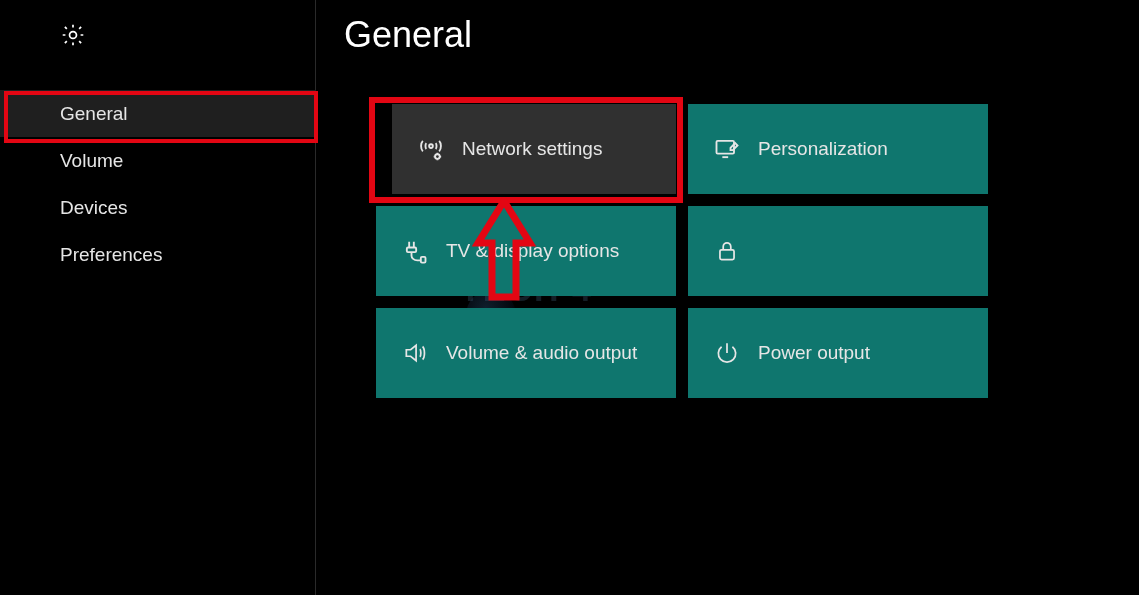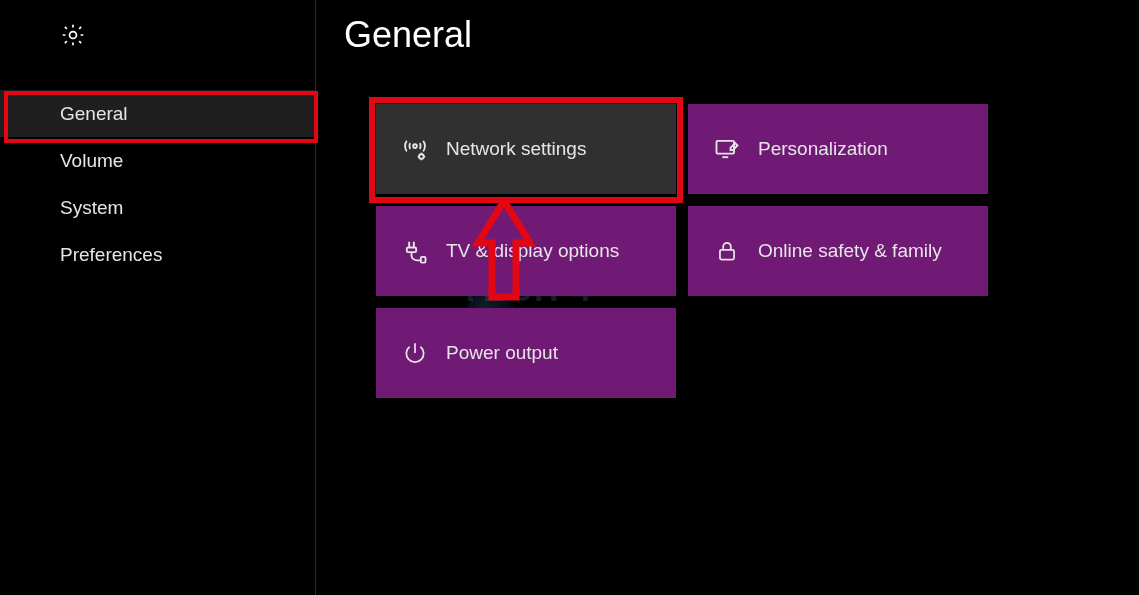--- a/index.html
+++ b/index.html
@@ -60,28 +60,29 @@
       position: absolute;
       left: 376px;
       top: 104px;
       width: 614px;
       display: grid;
       grid-template-columns: 300px 300px;
       grid-template-rows: 90px 90px 90px;
       gap: 12px;
     }
     .tile {
-      background: #701a75;
+      background: #0f766e;
       display: flex;
       align-items: center;
       padding-left: 24px;
       cursor: pointer;
     }
     .tile.selected {
       background: #303030;
+      margin-left: 16px;
     }
     .tile-icon {
       width: 30px;
       height: 30px;
       display: flex;
       align-items: center;
       justify-content: center;
       color: #e6e6e6;
       flex-shrink: 0;
     }
@@ -160,21 +161,21 @@
     </svg>
   </div>
   <div class="sidebar-list">
     <div class="sidebar-item selected">
       <span>General</span>
     </div>
     <div class="sidebar-item">
       <span>Volume</span>
     </div>
     <div class="sidebar-item">
-      <span>System</span>
+      <span>Devices</span>
     </div>
     <div class="sidebar-item">
       <span>Preferences</span>
     </div>
   </div>
 </div>
 
 <h1 class="page-title">General</h1>
 
 <div class="wm-mascot"></div>
@@ -219,23 +220,32 @@
     <span class="tile-label">TV &amp; display options</span>
   </div>
 
   <div class="tile">
     <span class="tile-icon">
       <svg width="26" height="26" viewBox="0 0 24 24" fill="none" stroke="currentColor" stroke-width="1.6">
         <rect x="5.5" y="11" width="13" height="9" rx="1.5"></rect>
         <path d="M8.5 11V8a3.5 3.5 0 0 1 7 0v3"></path>
       </svg>
     </span>
-    <span class="tile-label">Online safety &amp; family</span>
-  </div>
-
+  </div>
+
+  <div class="tile">
+    <span class="tile-icon">
+      <svg width="26" height="26" viewBox="0 0 24 24" fill="none" stroke="currentColor" stroke-width="1.6">
+        <path d="M4 9v6h4l5 4V5L8 9H4z"></path>
+        <path d="M16.5 8.5c1.2 1 1.2 6 0 7"></path>
+        <path d="M19 6c2.3 2 2.3 10 0 12"></path>
+      </svg>
+    </span>
+    <span class="tile-label">Volume &amp; audio output</span>
+  </div>
 
   <div class="tile">
     <span class="tile-icon">
       <svg width="26" height="26" viewBox="0 0 24 24" fill="none" stroke="currentColor" stroke-width="1.6">
         <path d="M12 3v9"></path>
         <path d="M7 6.2A8 8 0 1 0 17 6.2"></path>
       </svg>
     </span>
     <span class="tile-label">Power output</span>
   </div>

